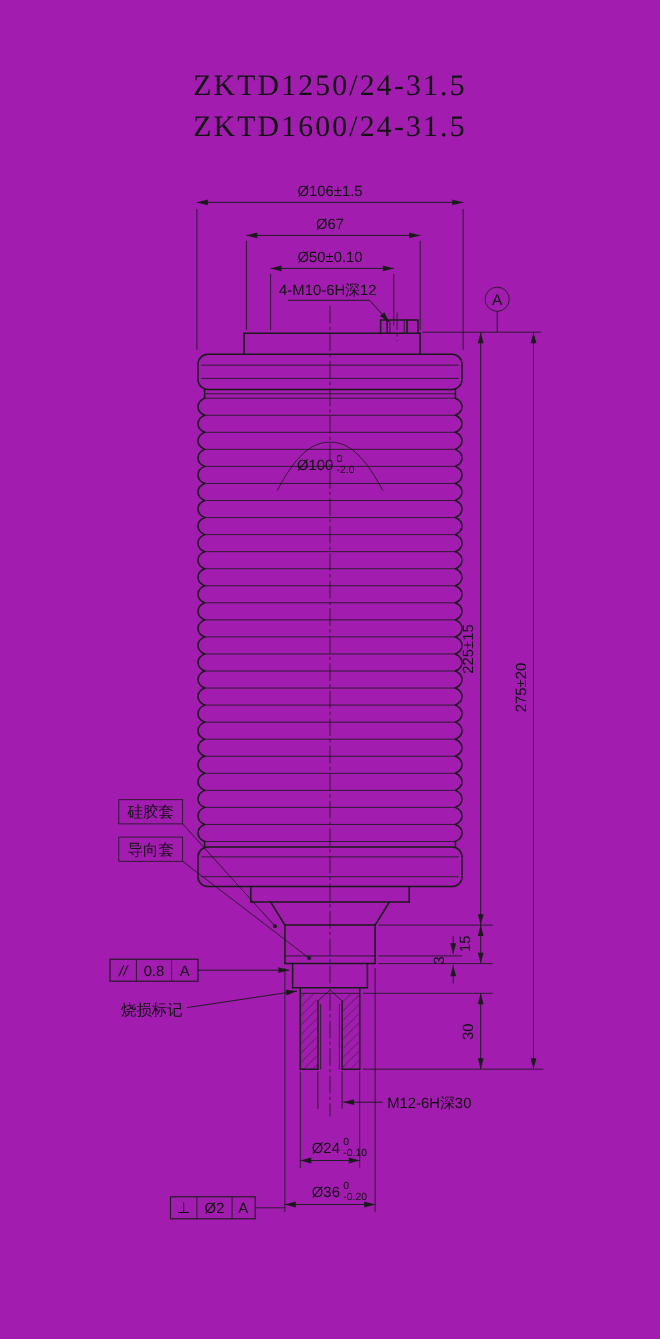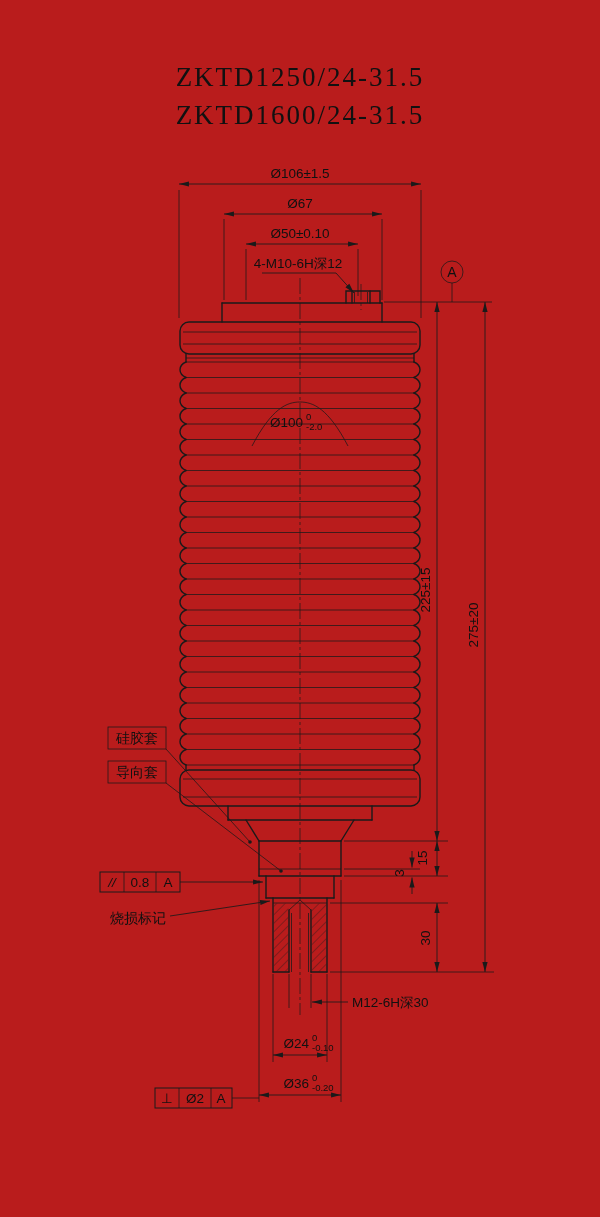--- a/index.html
+++ b/index.html
@@ -1,18 +1,18 @@
 <!DOCTYPE html>
 <html><head>
 <meta charset="utf-8">
 <style>
   * { margin:0; padding:0; box-sizing:border-box; }
   html,body { background:#ffffff; }
   .sheet {
-    position:relative; width:600px; height:1217px; background:#b91c1c;
+    position:relative; width:600px; height:1217px; background:#a21caf;
     font-family:"Liberation Sans","DejaVu Sans",sans-serif; overflow:hidden;
   }
   svg { display:block; }
   .obj  { stroke:#1a1a1a; stroke-width:1.4; fill:none; stroke-linecap:round; }
   .thin { stroke:#1a1a1a; stroke-width:0.75; fill:none; }
   .ext  { stroke:#1a1a1a; stroke-width:0.75; fill:none; }
   .dim  { stroke:#1a1a1a; stroke-width:0.85; fill:none; marker-start:url(#arr); marker-end:url(#arr); }
   .dimend { stroke:#1a1a1a; stroke-width:0.85; fill:none; marker-end:url(#arr); }
   .cl   { stroke:#1a1a1a; stroke-width:0.7; fill:none; stroke-dasharray:16 3 3 3; }
   text  { fill:#111111; font-family:"Liberation Sans","DejaVu Sans",sans-serif; }

